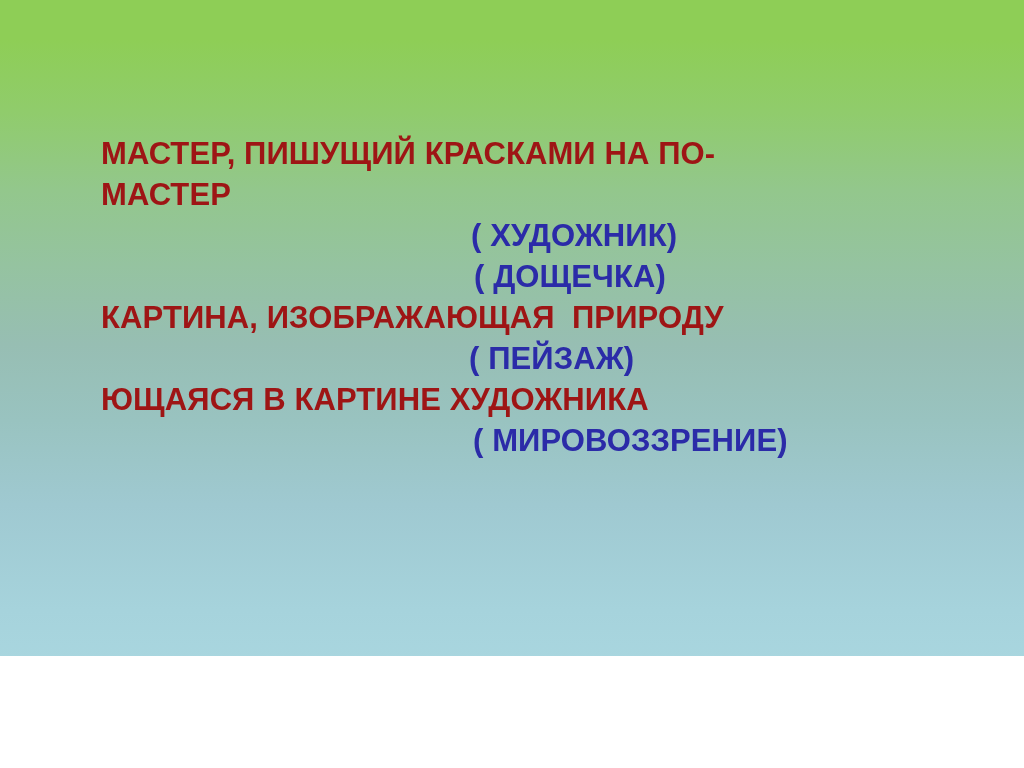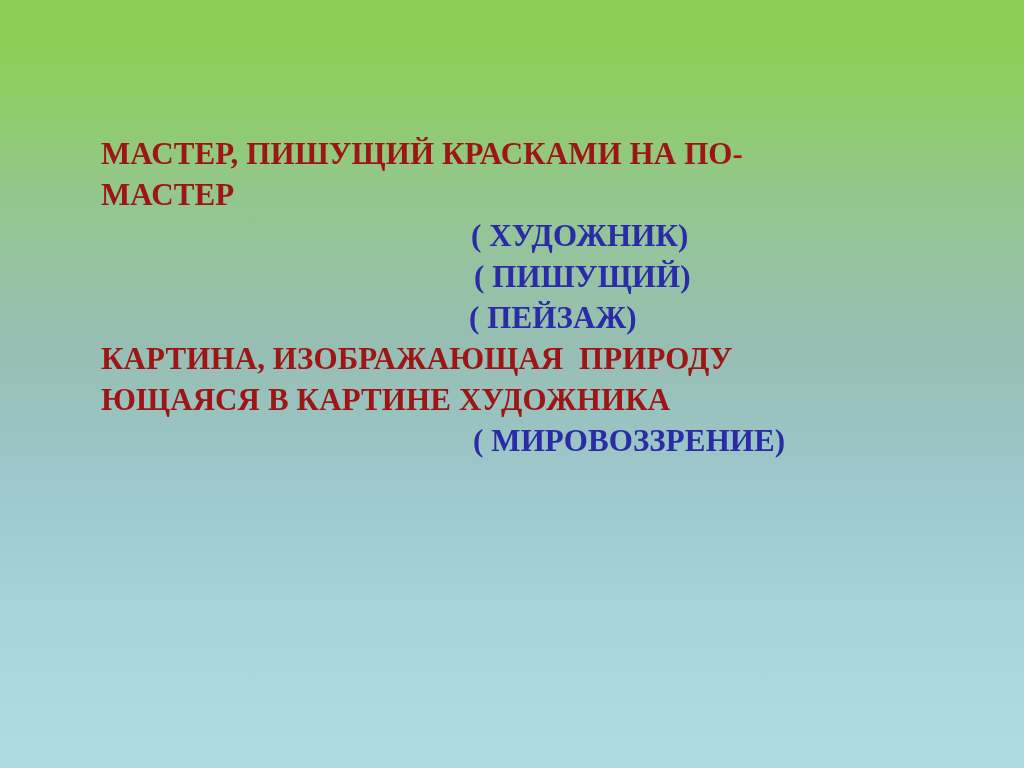--- a/index.html
+++ b/index.html
@@ -12,37 +12,36 @@
     width: 1024px;
     height: 768px;
     overflow: hidden;
     font-family: "Liberation Sans", "DejaVu Sans", sans-serif;
   }
 
   
   .slide {
     position: relative;
     width: 1024px;
-    height: 768px;
+    height: 656px;
     box-sizing: border-box;
     background: linear-gradient(
         to bottom,
         #8ECE56   0px,
         #8ECE56   40px,
         #90CC6B  110px,
         #93C78C  190px,
         #95C3A0  265px,
         #97BEB3  345px,
         #99C3C0  420px,
         #9FC9D1  505px,
         #A6D3DC  610px,
         #AEDCE5  768px
     );
     overflow: hidden;
-    font-family: Liberation Serif, serif;
   }
 
   
   .text-block {
     position: absolute;
     left: 101px;
     top: 133px;
     width: 860px;
   }
 
@@ -78,25 +77,25 @@
   <div class="text-block">
 
     <div class="line term">МАСТЕР, ПИШУЩИЙ КРАСКАМИ НА ПО-</div>
 
     <div class="line term">МАСТЕР</div>
 
     <div class="line answer indent-370">( ХУДОЖНИК)</div>
 
 
 
-    <div class="line answer indent-373">( ПИШУЩИЙ)</div>
+    <div class="line answer indent-373">( ДОЩЕЧКА)</div>
+
+    <div class="line term">КАРТИНА, ИЗОБРАЖАЮЩАЯ  ПРИРОДУ</div>
 
     <div class="line answer indent-368">( ПЕЙЗАЖ)</div>
-
-    <div class="line term">КАРТИНА, ИЗОБРАЖАЮЩАЯ  ПРИРОДУ</div>
 
 
     <div class="line term">ЮЩАЯСЯ В КАРТИНЕ ХУДОЖНИКА</div>
 
     <div class="line answer indent-372">( МИРОВОЗЗРЕНИЕ)</div>
 
   </div>
 
 </div>
 

